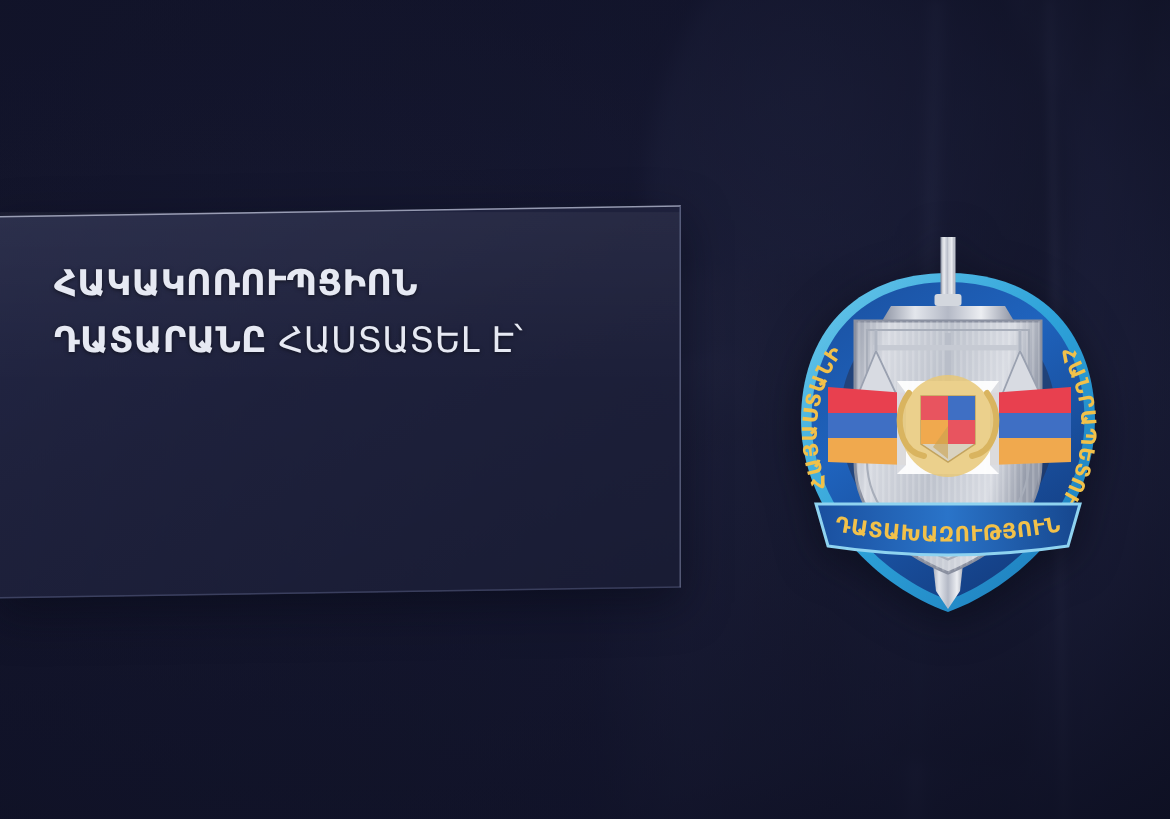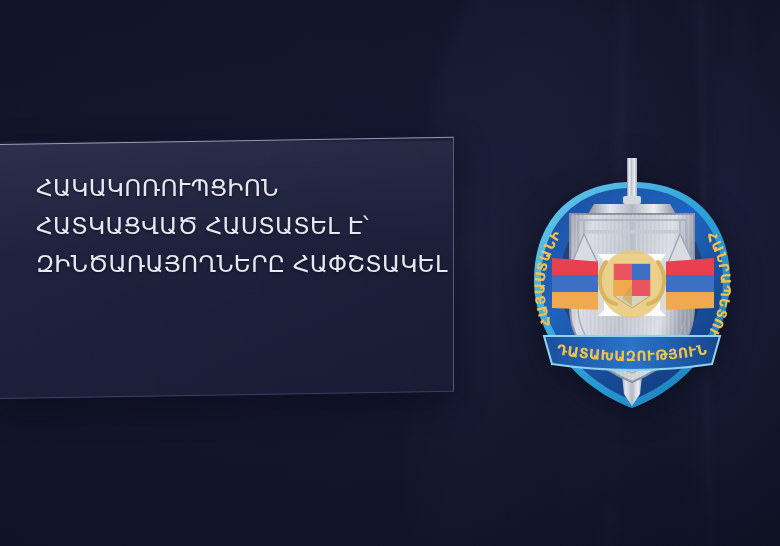--- a/index.html
+++ b/index.html
@@ -143,21 +143,21 @@
     top: 28px;
     right: 26px;
     color: #e6e9f3;
     font-family: "DejaVu Sans", sans-serif;
     font-size: 23.5px;
     line-height: 38px;
     letter-spacing: .2px;
     text-shadow: 0 1px 3px rgba(0,0,0,.55);
   }
   .headline .ln { display: block; white-space: nowrap; }
-  .headline .bold { font-weight: 400; }
+  .headline .bold { font-weight: 700; }
   .headline .reg { font-weight: 400; }
 
   
   .emblem {
     position: absolute;
     left: 508px;
     top: 158px;
     width: 248px;
     height: 256px;
     filter: drop-shadow(0 6px 14px rgba(6,8,20,.6));
@@ -197,24 +197,21 @@
   <div class="bg-vignette"></div>
 
   <div class="plaque">
     <div class="plaque-inner">
       <div class="plaque-gloss"></div>
       <div class="headline">
         <span class="ln">
           <span class="bold">ՀԱԿԱԿՈՌՈՒՊՑԻՈՆ</span><span class="reg"></span>
         </span>
         <span class="ln">
-          <span class="bold">ՀԱՏԿԱՑՎԱԾ</span><span class="reg"> ՀԱՍՏԱՏԵԼ Է՝</span>
-        </span>
-        <span class="ln">
-          <span class="bold"></span><span class="reg">ԶԻՆԾԱՌԱՅՈՂՆԵՐԸ ՀԱՓՇՏԱԿԵԼ</span>
+          <span class="bold">ԴԱՏԱՐԱՆԸ</span><span class="reg"> ՀԱՍՏԱՏԵԼ Է՝</span>
         </span>
       </div>
     </div>
   </div>
 
   <div class="emblem">
     <svg viewBox="0 0 248 256" xmlns="http://www.w3.org/2000/svg">
       <defs>
         <linearGradient id="gSteel" x1="0" y1="0" x2="1" y2="0">
           <stop offset="0%" stop-color="#8d93a3"></stop>

